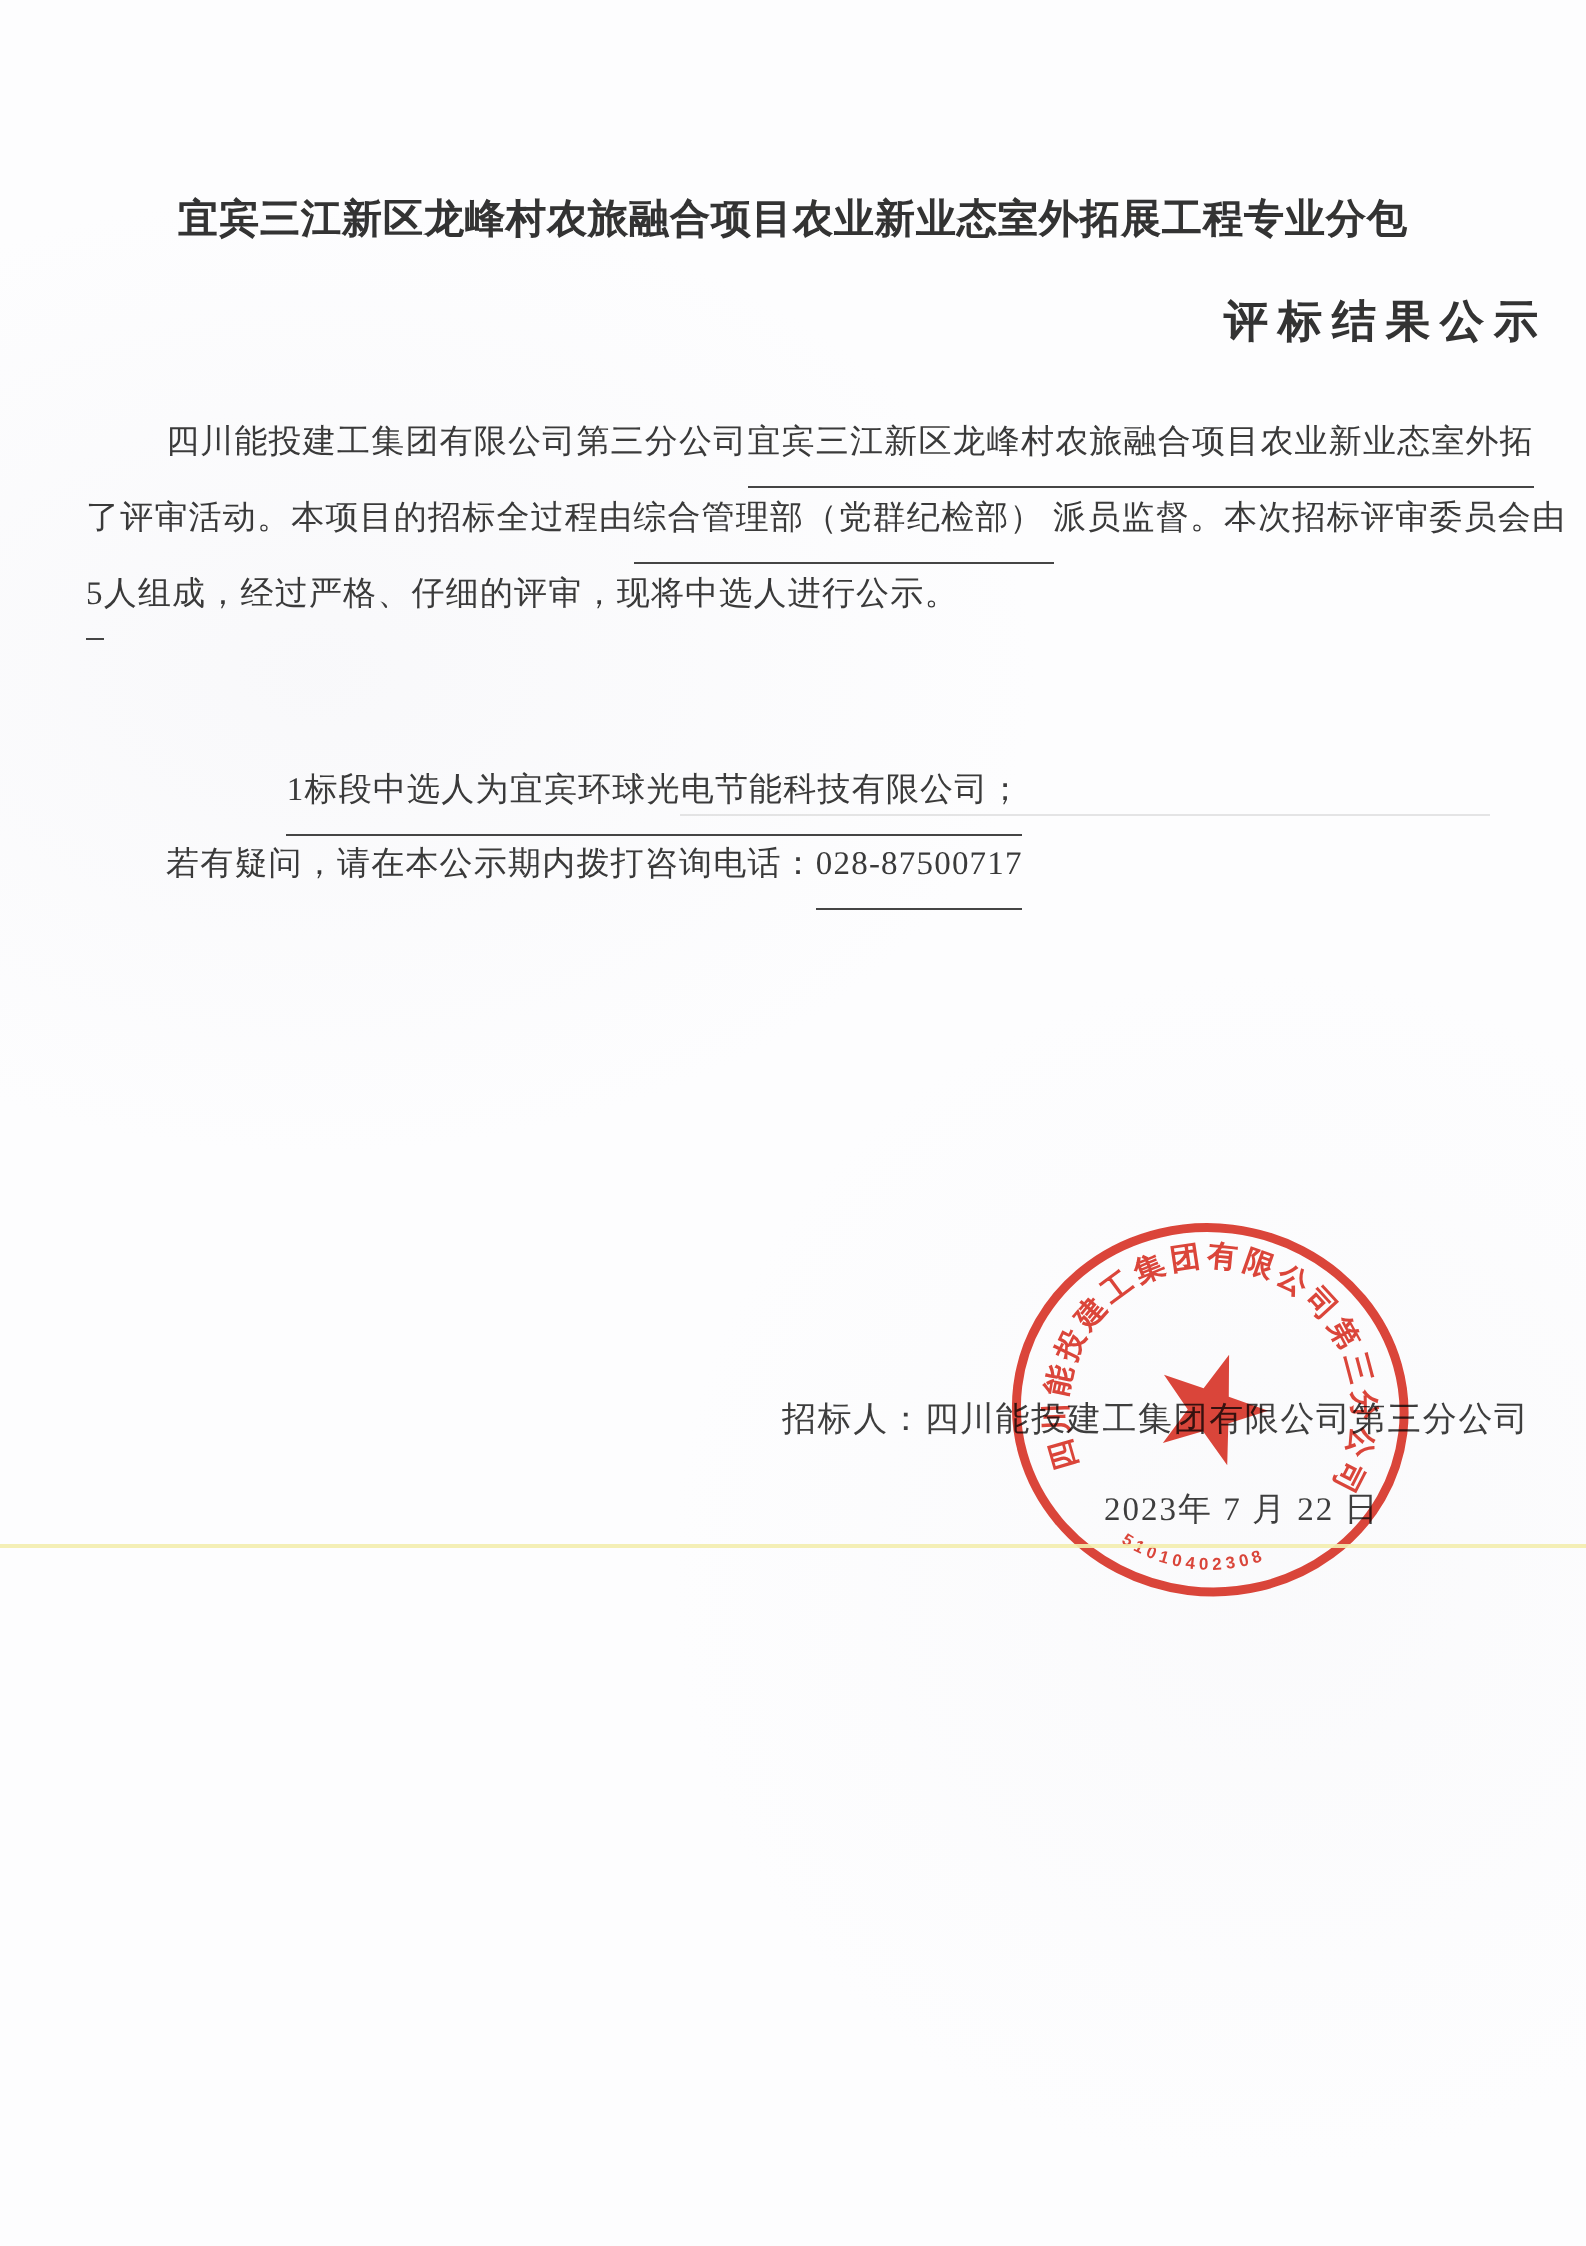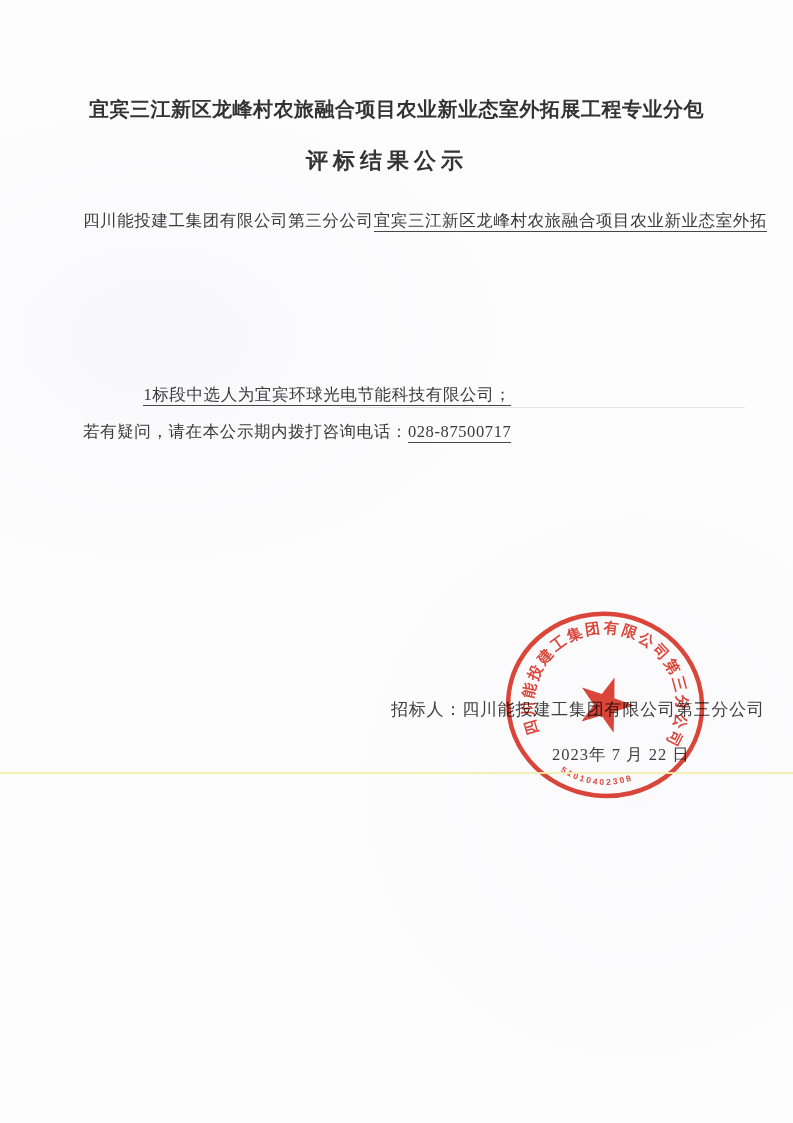--- a/index.html
+++ b/index.html
@@ -10,27 +10,27 @@
       radial-gradient(ellipse 500px 500px at 80% 70%, rgba(243,243,246,.3), rgba(0,0,0,0) 60%),
       #fdfdfe;
     font-family:"Liberation Serif","DejaVu Serif",serif;
     color:#3a3a3a;
   }
   .title1{
     position:absolute;top:96px;left:0;width:793px;text-align:center;
     font-size:20px;font-weight:700;color:#333;white-space:nowrap;letter-spacing:.5px;
   }
   .title2{
-    position:absolute;top:146px;left:0;width:774px;text-align:center;
+    position:absolute;top:146px;left:0;width:774px;text-align:right;
     font-size:22px;font-weight:700;color:#333;letter-spacing:5px;white-space:nowrap;
   }
   .para{position:absolute;left:43px;top:202px;width:710px;font-size:16.5px;letter-spacing:.6px;}
   .pline{height:38px;line-height:38px;white-space:nowrap;}
   .pline.first{text-indent:40px;}
-  .u{border-bottom:1px solid #454545;padding-bottom:1px;}
+  .u{border-bottom:1px solid #454545;padding-bottom:13px;}
   .list{position:absolute;left:83px;top:376px;font-size:16.5px;letter-spacing:.6px;}
   .lline{height:37px;line-height:37px;white-space:nowrap;text-align:right;}
   .signature{position:absolute;left:391px;top:698px;font-size:17px;letter-spacing:.8px;white-space:nowrap;color:#3e3e3e;}
   .sigdate{position:absolute;left:552px;top:744px;font-size:16.5px;letter-spacing:1px;white-space:nowrap;color:#3e3e3e;}
   .yellow-line{position:absolute;left:0;top:772px;width:793px;height:2px;background:#f3edae;opacity:.9;}
   .faint-streak{position:absolute;left:340px;top:407px;width:405px;height:1px;background:#cfcfcf;opacity:.55;}
   .stamp{
     position:absolute;left:500px;top:610px;width:212px;height:192px;
     transform:rotate(7deg);mix-blend-mode:multiply;opacity:.93;
   }
@@ -39,20 +39,22 @@
 </head>
 <body>
 
 <div class="page">
 
   <div class="title1">宜宾三江新区龙峰村农旅融合项目农业新业态室外拓展工程专业分包</div>
   <div class="title2">评标结果公示</div>
 
   <div class="para">
     <div class="pline first"><span>四川能投建工集团有限公司第三分公司</span><span class="u">宜宾三江新区龙峰村农旅融合项目农业新业态室外拓</span></div>
+    <div class="pline"><span>了评审活动。本项目的招标全过程由</span><span class="u">综合管理部（党群纪检部） </span><span>派员监督。本次招标评审委员会由</span></div>
+    <div class="pline"><span class="u">5</span><span>人组成，经过严格、仔细的评审，现将中选人进行公示。</span></div>
   </div>
 
   <div class="faint-streak"></div>
 
   <div class="list">
     <div class="lline"><span class="u">1标段中选人为宜宾环球光电节能科技有限公司； </span></div>
     <div class="lline"><span>若有疑问，请在本公示期内拨打咨询电话：</span><span class="u">028-87500717</span></div>
   </div>
 
   <div class="signature">招标人：四川能投建工集团有限公司第三分公司</div>

